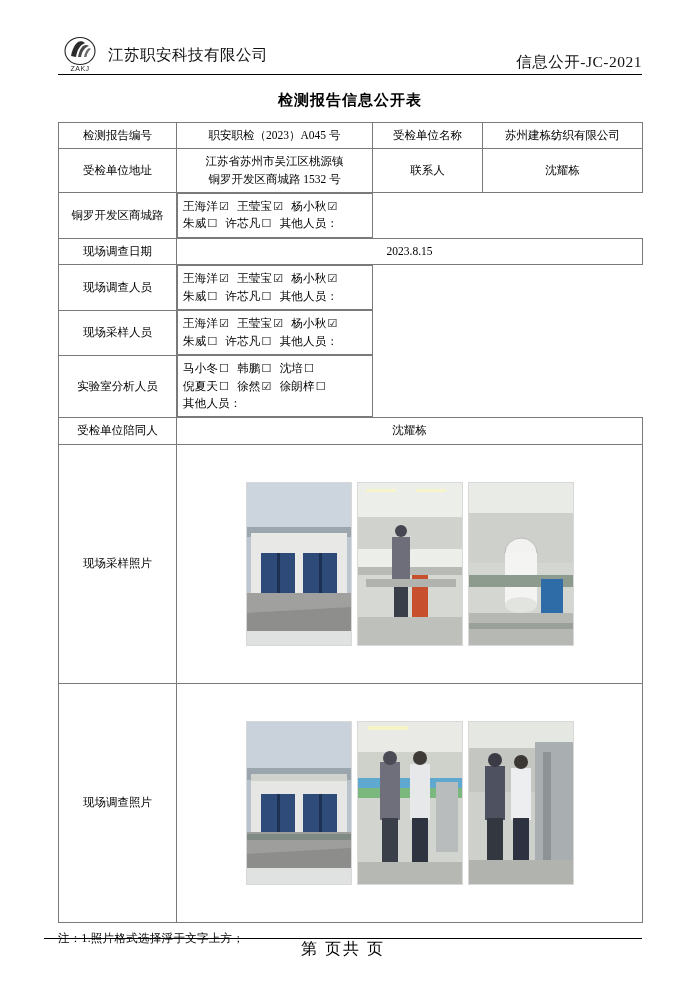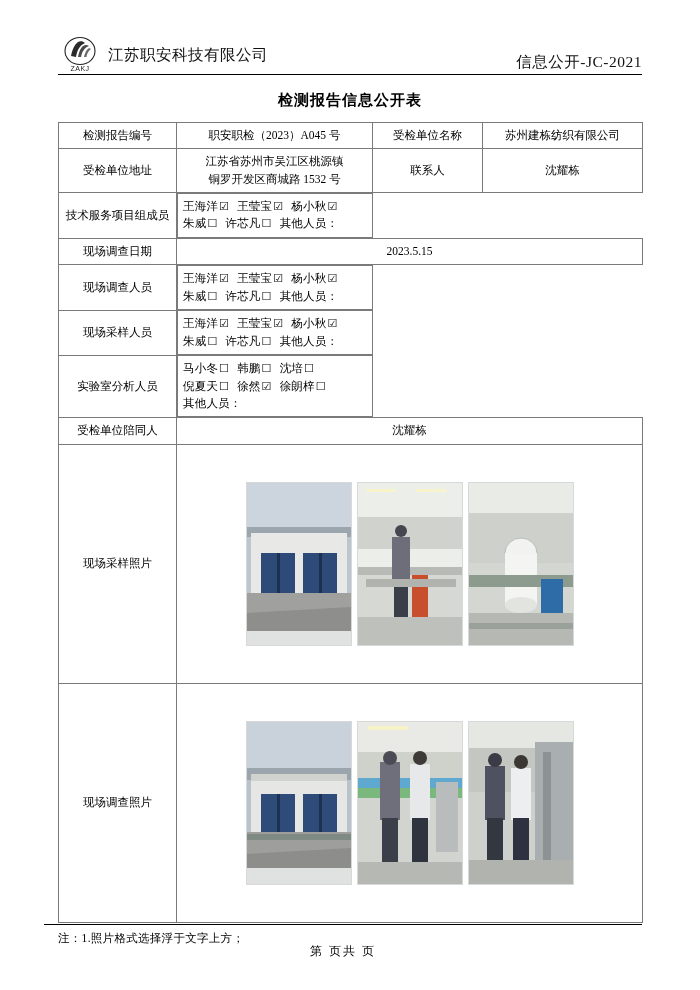--- a/index.html
+++ b/index.html
@@ -134,23 +134,23 @@
     letter-spacing: 0.3px;
   }
 
   
   .footer {
     position: absolute;
     left: 44px;
     right: 58px;
     bottom: 30px;
     border-top: 1.3px solid #000;
-    padding-top: 18px;
+    padding-top: 0;
     text-align: center;
-    font-size: 12px;
+    font-size: 16px;
     letter-spacing: 2px;
   }
 </style>
 </head>
 <body>
 
 <div class="page">
 
   <div class="header">
     <div class="header-left">
@@ -187,28 +187,28 @@
       <tr>
         <td class="c-label">受检单位地址</td>
         <td class="addr-cell">
           <div>江苏省苏州市吴江区桃源镇</div>
           <div>铜罗开发区商城路 1532 号</div>
         </td>
         <td class="c-center">联系人</td>
         <td class="c-center">沈耀栋</td>
       </tr>
       <tr>
-        <td class="c-label">技术服务项目组成员</td>
+        <td class="c-label">铜罗开发区商城路</td>
         <td colspan="3" class="persons">
             <div><span class="item"><span>王海洋</span><span class="cb">☑</span></span><span class="item"><span>王莹宝</span><span class="cb">☑</span></span><span class="item"><span>杨小秋</span><span class="cb">☑</span></span><span class="item"><span>朱威</span><span class="cb">☐</span></span><span class="item"><span>许芯凡</span><span class="cb">☐</span></span><span class="item">其他人员：</span></div>
           </td>
       </tr>
       <tr>
         <td class="c-label">现场调查日期</td>
-        <td colspan="3" class="c-center">2023.5.15</td>
+        <td colspan="3" class="c-center">2023.8.15</td>
       </tr>
       <tr>
         <td class="c-label">现场调查人员</td>
         <td colspan="3" class="persons">
             <div><span class="item"><span>王海洋</span><span class="cb">☑</span></span><span class="item"><span>王莹宝</span><span class="cb">☑</span></span><span class="item"><span>杨小秋</span><span class="cb">☑</span></span><span class="item"><span>朱威</span><span class="cb">☐</span></span><span class="item"><span>许芯凡</span><span class="cb">☐</span></span><span class="item">其他人员：</span></div>
           </td>
       </tr>
       <tr>
         <td class="c-label">现场采样人员</td>
         <td colspan="3" class="persons">

